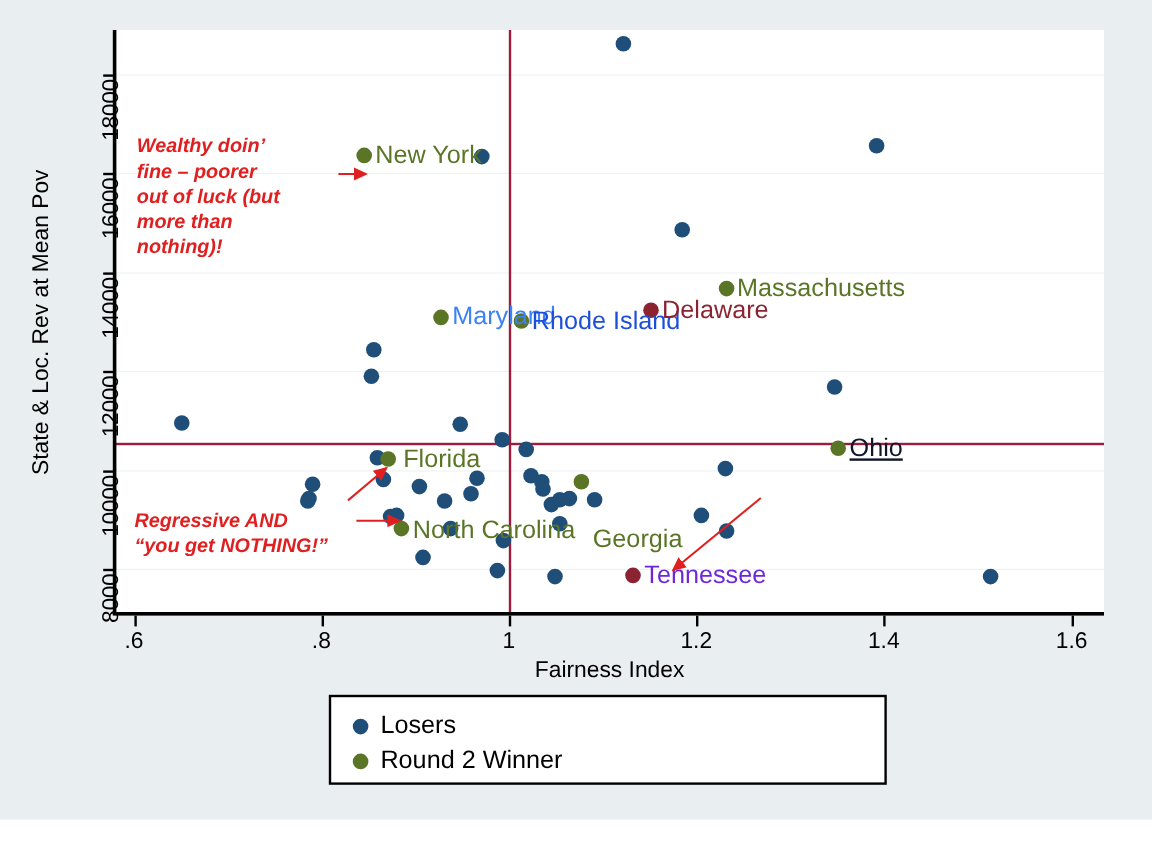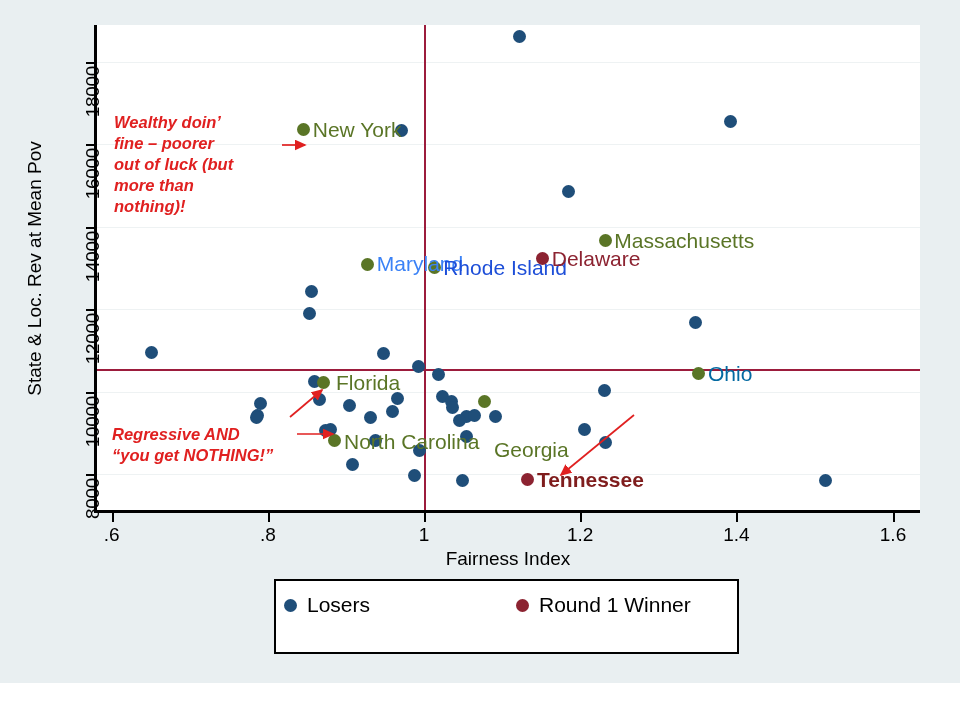--- a/index.html
+++ b/index.html
@@ -271,25 +271,25 @@
           <div class="pt pt-round2" style="left: 227.283px; top: 357.498px; background: rgb(90, 117, 38);"></div>
           <div class="pt pt-round2" style="left: 388.959px; top: 376.444px; background: rgb(90, 117, 38);"></div>
           <div class="pt pt-round2" style="left: 238.999px; top: 415.571px; background: rgb(90, 117, 38);"></div>
         </div>
       <div id="point-labels">
           <div class="statelabel" style="color: rgb(90, 117, 38); left: 216.757px; top: 96.2017px;">New York</div>
           <div class="statelabel" style="color: rgb(90, 117, 38); left: 518.24px; top: 207.405px;">Massachusetts</div>
           <div class="statelabel" style="color: #3b82f6; left: 280.803px; top: 230px;">Maryland</div>
           <div class="statelabel" style="color: #1d4ed8; left: 347.191px; top: 234.176px;">Rhode Island</div>
           <div class="statelabel" style="color: rgb(140, 35, 49); left: 455.756px; top: 225.115px;">Delaware</div>
-          <div class="statelabel" style="color: #0369a1; left: 611.965px; top: 340.437px;">Ohio</div>
+          <div class="statelabel" style="color: #0f172a; left: 611.965px; top: 340.437px; text-decoration: underline;">Ohio</div>
           <div class="statelabel" style="color: rgb(90, 117, 38); left: 240px; top: 349.498px;">Florida</div>
           <div class="statelabel" style="color: rgb(90, 117, 38); left: 397.959px; top: 368.444px; margin-top: 48px;">Georgia</div>
           <div class="statelabel" style="color: rgb(90, 117, 38); left: 247.999px; top: 407.571px;">North Carolina</div>
-          <div class="statelabel" style="color: #7f1d1d; left: 440.917px; top: 446.286px; font-weight: bold;">Tennessee</div>
+          <div class="statelabel" style="color: #6d28d9; left: 440.917px; top: 446.286px;">Tennessee</div>
         </div>
     </div>
   </div>
 
   <div class="axis-left"></div>
   <div class="axis-bottom"></div>
   <div id="y-ticks">
       <div class="tick-y" style="top: 473.932px;"></div>
       <div class="ylabel-txt" style="transform: rotate(-90deg); transform-origin: right top; top: 477.932px; right: 878px;">8000</div>
       <div class="tick-y" style="top: 391.559px;"></div>
@@ -337,23 +337,23 @@
         <path d="M0,0 L7,3.2 L0,6.4 z" fill="#e02020"></path>
       </marker>
     </defs>
     <line x1="282" y1="145" x2="305" y2="145" stroke="#e02020" stroke-width="1.7" marker-end="url(#ah)"></line>
     <line x1="297" y1="434" x2="333" y2="434" stroke="#e02020" stroke-width="1.7" marker-end="url(#ah)"></line>
     <line x1="290" y1="417" x2="322" y2="390" stroke="#e02020" stroke-width="1.7" marker-end="url(#ah)"></line>
     <line x1="634" y1="415" x2="561" y2="475" stroke="#e02020" stroke-width="1.7" marker-end="url(#ah)"></line>
   </svg>
 
   <div id="legend-box">
-    <div class="legend-entry" id="legend-0" style="left:8px; top:12px;">
+    <div class="legend-entry" id="legend-0" style="left:18px; top:12px;">
       <span class="legend-dot" id="legend-dot-0" style="background: rgb(31, 78, 121);"></span>
       <span class="legend-txt">Losers</span>
     </div>
-    <div class="legend-entry" id="legend-1" style="left:240px; top:12px;">
-      <span class="legend-dot" id="legend-dot-1" style="background: rgb(140, 35, 49);"></span>
-      <span class="legend-txt">Round 1 Winner</span>
+    <div class="legend-entry" id="legend-2" style="left:18px; top:41px;">
+      <span class="legend-dot" id="legend-dot-2" style="background: rgb(90, 117, 38);"></span>
+      <span class="legend-txt">Round 2 Winner</span>
     </div>
   </div>
 
 </div>
 
 </body></html>

